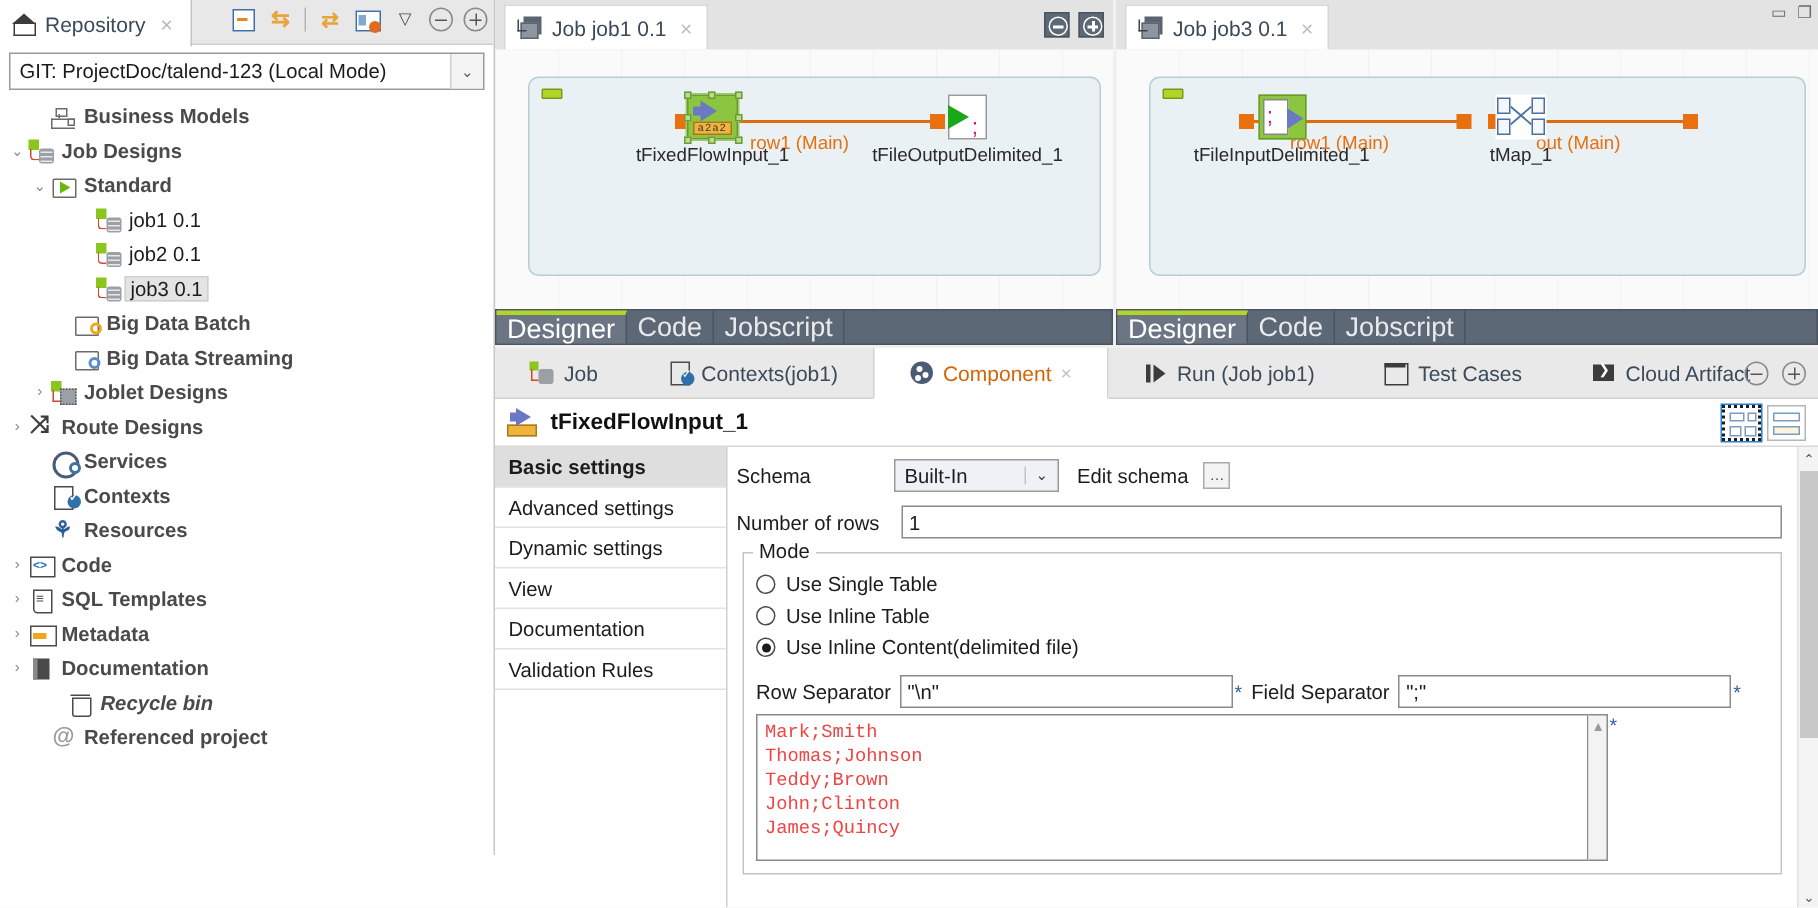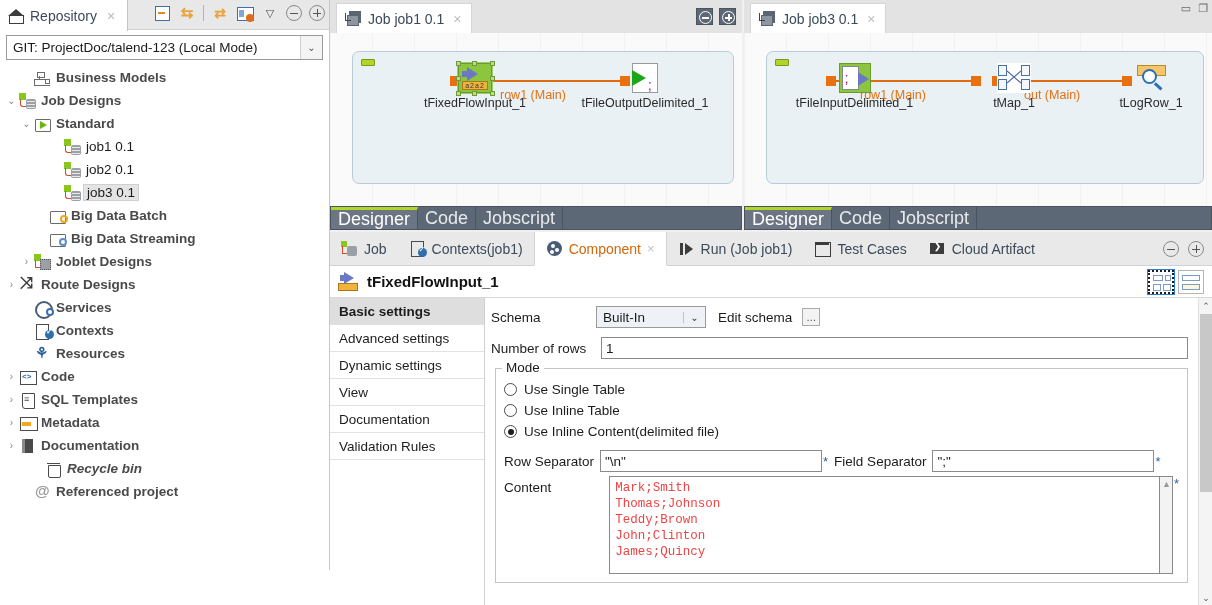--- a/index.html
+++ b/index.html
@@ -297,21 +297,21 @@
   .ed-btab.active { background: #6b7583; border-top: 3px solid #b0d62a; color: #ffffff; }
 
   
   #props { position: absolute; left: 0; top: 232px; right: 0; bottom: 0; background:#ffffff; }
   #props-tabbar {
     position: relative; height: 34px; background: #e9e9e9;
     border-bottom: 1px solid #d2d2d2;
   }
   .ptab {
     position: relative; float: left; height: 34px;
-    padding: 0 11px; display: flex; align-items: center; gap: 6px;
+    padding: 0 23px; display: flex; align-items: center; gap: 6px;
     font-size: 14px; color: #3b4a5a;
   }
   .ptab.active {
     background: #ffffff; color: #d4660a;
     border-left: 1px solid #d2d2d2; border-right: 1px solid #d2d2d2;
     border-bottom: 1px solid #ffffff; margin-bottom: -1px;
   }
   .ptab .close-x { color:#c3c3c3; font-size:13px;}
   .p-winbtns { position:absolute; right:8px; top:9px; display:flex; gap:9px; }
 
@@ -725,28 +725,20 @@
               <span class="bx" style="right:1px; top:2px;"></span>
               <span class="bx" style="right:1px; top:16px;"></span>
               <svg class="xs" viewBox="0 0 14 18">
                 <line x1="0" y1="3" x2="14" y2="15" stroke="#4a6fa0" stroke-width="1.2"></line>
                 <line x1="0" y1="15" x2="14" y2="3" stroke="#4a6fa0" stroke-width="1.2"></line>
               </svg>
             </div>
             <div class="nlabel">tMap_1</div>
           </div>
 
-          <div class="node" style="left:368px; top:30px; width:78px;">
-            <div class="nico ci-tlog" style="width:33px;height:30px;">
-              <span class="bar"></span>
-                <span class="mag"></span>
-                <span class="hdl"></span>
-            </div>
-            <div class="nlabel">tLogRow_1</div>
-          </div>
         </div>
         <div class="ed-bottombar">
           <div class="ed-btab active">Designer</div>
           <div class="ed-btab">Code</div>
           <div class="ed-btab">Jobscript</div>
         </div>
       </div>
     </div>
 
     <div id="props">
@@ -863,21 +855,20 @@
               <div class="sep-row" style="padding:0; margin-top:8px; margin-bottom:4px;">
                 <span class="flabel">Row Separator</span>
                 <span class="tinput" style="width:222px; margin-left:6px;">"\n"</span>
                 <span class="req">*</span>
                 <span class="flabel" style="margin-left:6px;">Field Separator</span>
                 <span class="tinput" style="width:222px; margin-left:6px;">";"</span>
                 <span class="req">*</span>
               </div>
 
               <div class="content-row" style="padding:0;">
-                <span class="flabel" style="width:106px; padding-top:4px;">Content</span>
                 <span class="textarea" style="width:555px; height:98px;">Mark;Smith
 Thomas;Johnson
 Teddy;Brown
 John;Clinton
 James;Quincy</span>
                 <span class="ta-scroll" style="position:relative; width:13px; height:98px; display:inline-block; border:1px solid #8a8a8a; border-left:none;">
                   <span class="up">▲</span>
                 </span>
                 <span class="req">*</span>
               </div>

